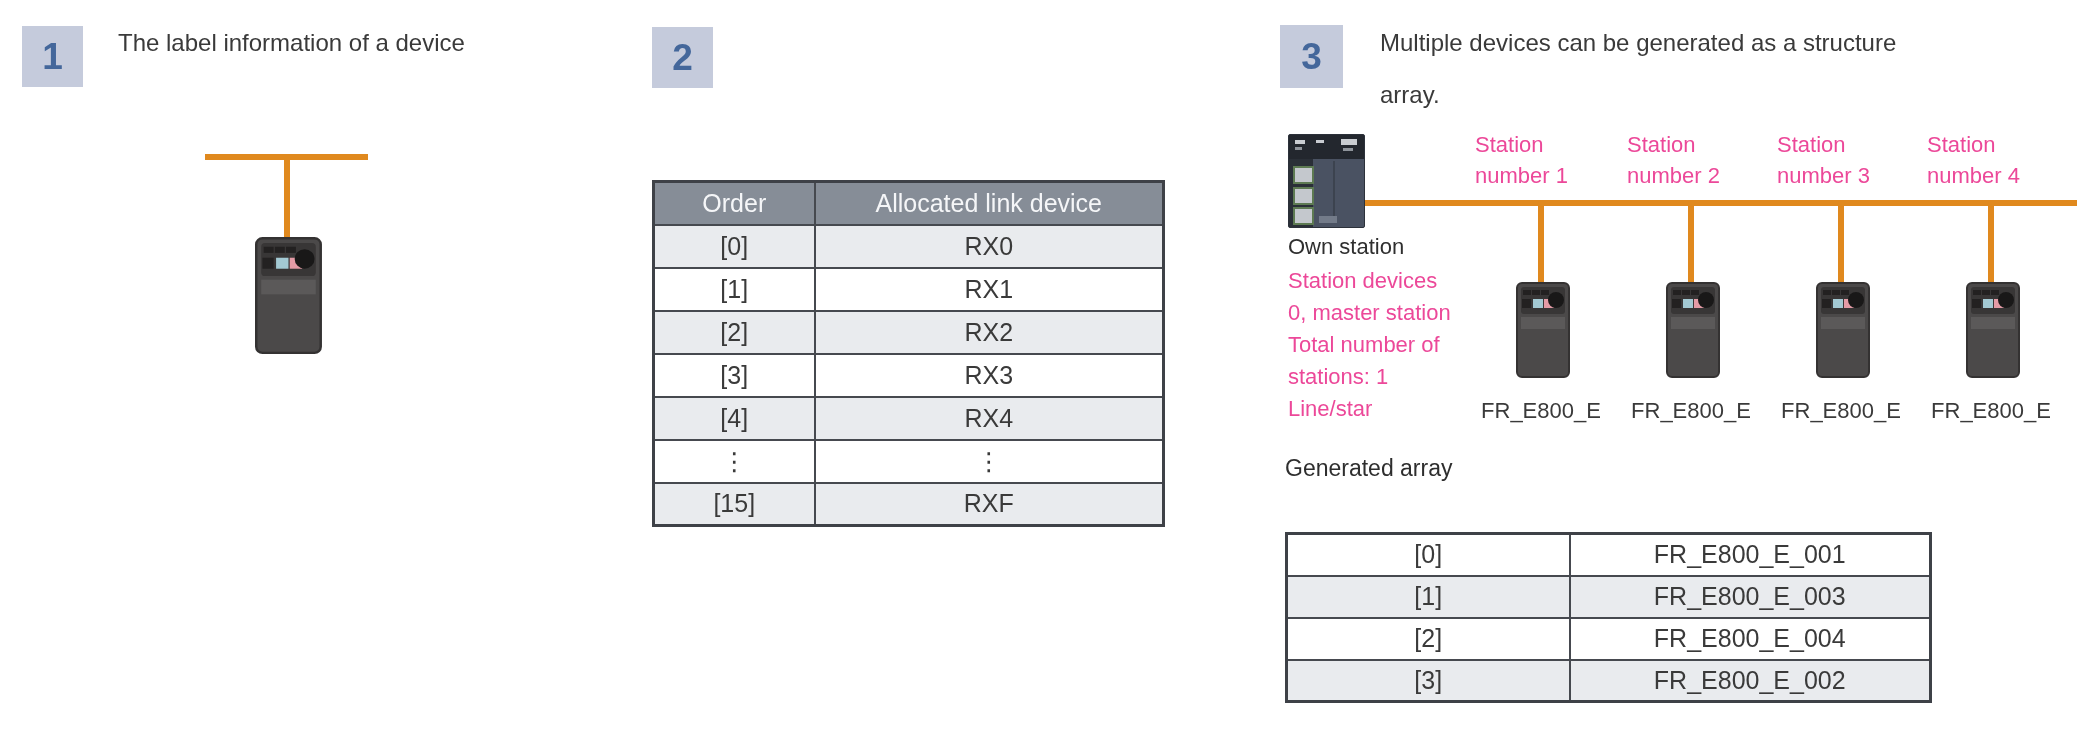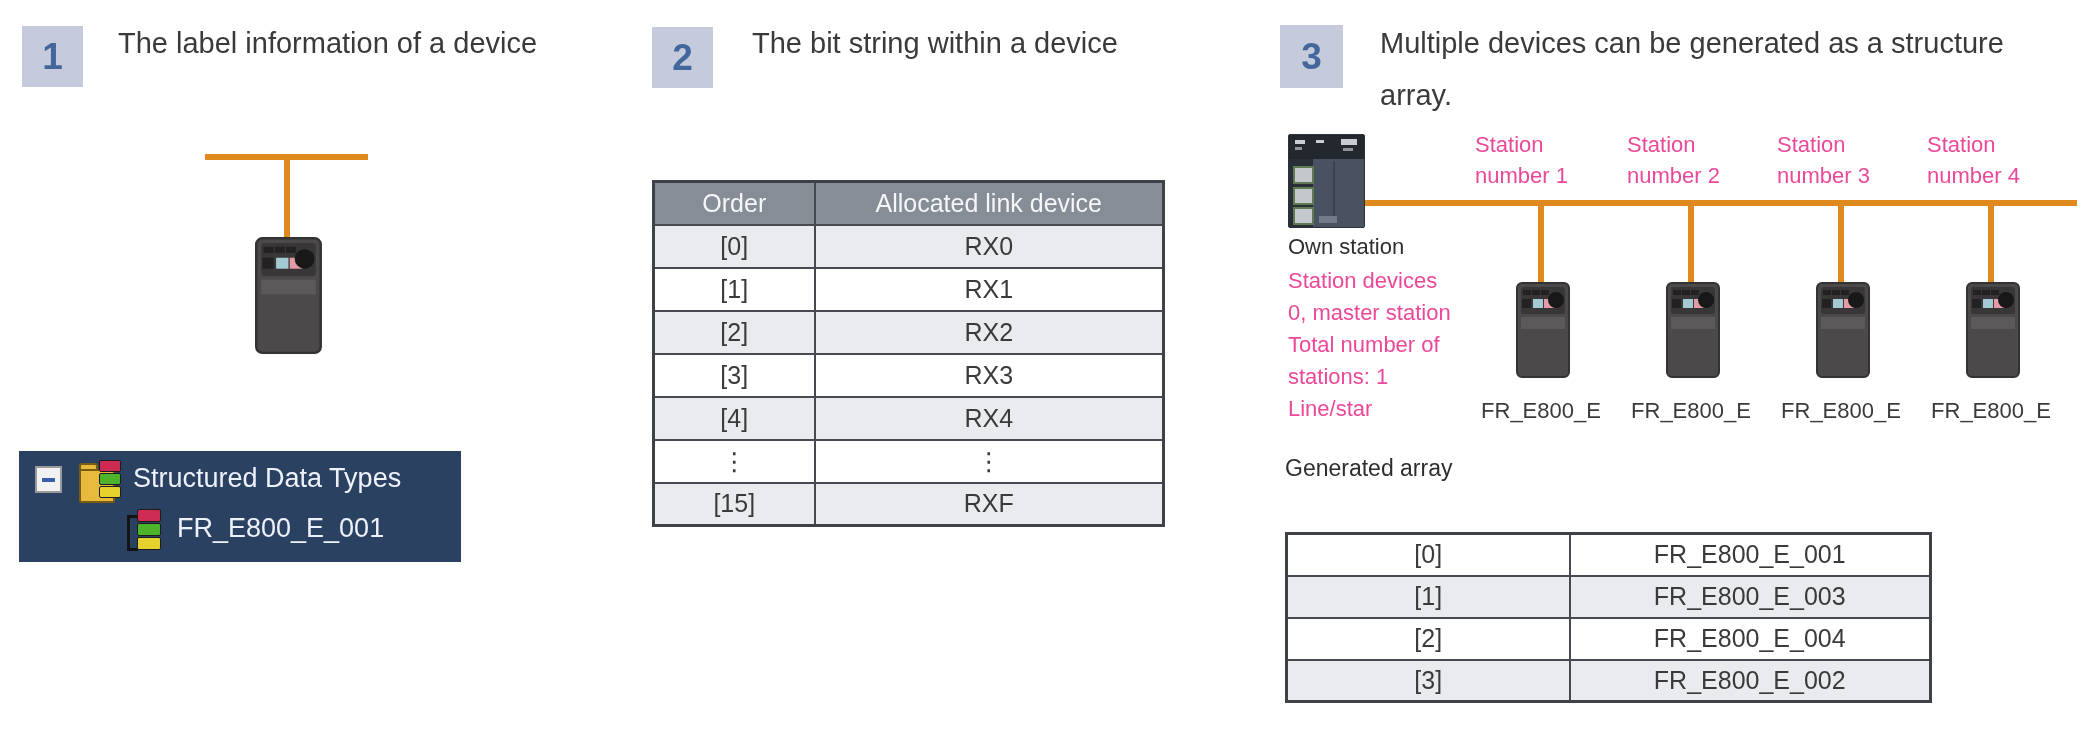--- a/index.html
+++ b/index.html
@@ -4,21 +4,21 @@
 <style>
   html,body{margin:0;padding:0;background:#fff;}
   #canvas{position:relative;width:2100px;height:741px;background:#ffffff;overflow:hidden;
           font-family:"Liberation Sans", sans-serif;color:#3a3a3a;}
   .abs{position:absolute;}
 
   
   .badge{width:61px;height:61px;background:#c5cbdc;color:#44679b;
          display:flex;align-items:center;justify-content:center;
          font-size:37px;font-weight:bold;}
-  .sec-text{font-size:29px;line-height:52px;color:#3a3a3a;white-space:nowrap;}
+  .sec-text{font-size:24px;line-height:52px;color:#3a3a3a;white-space:nowrap;}
 
   
   .oline{background:#e0891e;}
 
   
   .inv{width:50px;height:92px;background:#4b4949;border:2px solid #343232;border-radius:6px;}
   .inv .top{position:absolute;left:3px;top:3px;right:3px;height:27px;background:#383636;border-radius:3px;}
   .inv .b1{position:absolute;left:2px;top:3px;width:8px;height:5px;background:#232121;}
   .inv .b2{position:absolute;left:11px;top:3px;width:8px;height:5px;background:#232121;}
   .inv .b3{position:absolute;left:20px;top:3px;width:8px;height:5px;background:#232121;}
@@ -84,48 +84,25 @@
         <div class="b2"></div>
         <div class="b3"></div>
       <div class="sq"></div>
         <div class="teal"></div>
         <div class="pink"></div>
       <div class="knob"></div>
     </div>
     <div class="band"></div>
   </div>
 
-  <div class="abs tree" style="left:19px;top:451px;width:442px;height:111px;">
-    <div class="abs minusbox" style="left:16px;top:15px;">
-      <div class="bar"></div>
-    </div>
-
-    <div class="abs" style="left:60px;top:9px;width:48px;height:42px;">
-      <div class="abs" style="left:0;top:3px;width:15px;height:9px;background:#e7b93c;border:2px solid #7a5c10;border-bottom:none;border-radius:3px 3px 0 0;"></div>
-      <div class="abs" style="left:0;top:9px;width:32px;height:30px;background:#e7b93c;border:2px solid #7a5c10;border-radius:2px;"></div>
-      <div class="blk r" style="left:20px;top:0;width:20px;height:10px;"></div>
-      <div class="blk g" style="left:20px;top:13px;width:20px;height:10px;"></div>
-      <div class="blk y" style="left:20px;top:26px;width:20px;height:10px;"></div>
-    </div>
-    <div class="abs tree-label" style="left:114px;top:12px;">Structured Data Types</div>
-
-    <div class="abs" style="left:108px;top:58px;width:42px;height:42px;">
-      <div class="abs" style="left:0;top:6px;width:8px;height:30px;border-left:3px solid #141414;border-top:3px solid #141414;border-bottom:3px solid #141414;"></div>
-      <div class="blk r" style="left:10px;top:0;width:22px;height:11px;"></div>
-      <div class="blk g" style="left:10px;top:14px;width:22px;height:11px;"></div>
-      <div class="blk y" style="left:10px;top:28px;width:22px;height:11px;"></div>
-    </div>
-    <div class="abs tree-label" style="left:158px;top:62px;">FR_E800_E_001</div>
-  </div>
 
   <div class="abs badge" style="left:652px;top:27px;">
     <span>2</span>
   </div>
   <div class="abs sec-text" style="left:752px;top:17px;">
-    <div>The bit string within a device</div>
   </div>
 
   <table class="abs dtable" style="left:652px;top:144px;width:510px;">
     <colgroup>
         <col style="width:161px;">
         <col style="width:349px;">
       </colgroup>
     <tbody>
         <tr style="height:43px;">
       <th>Order</th>

